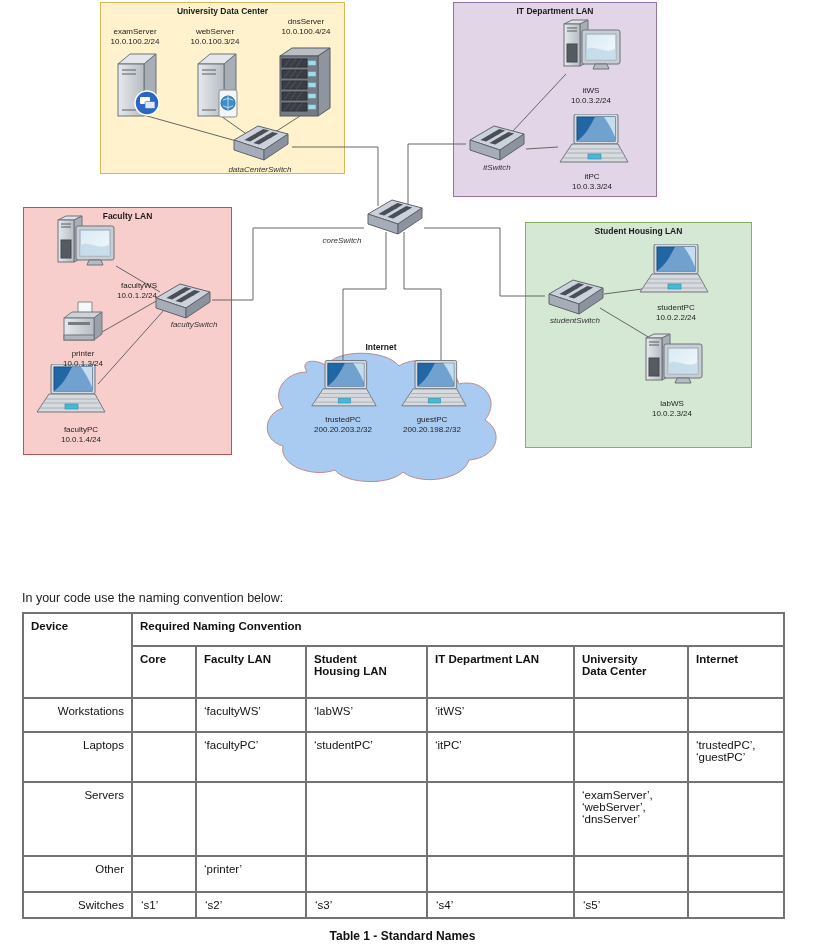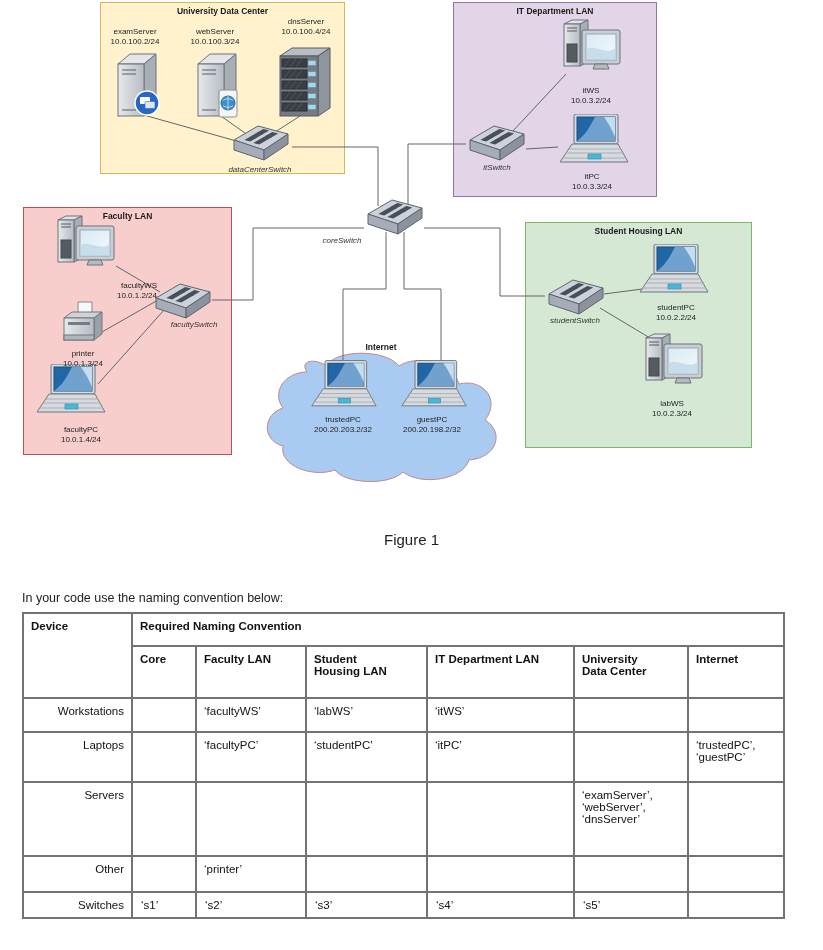--- a/index.html
+++ b/index.html
@@ -266,21 +266,20 @@
     <div class="nlabel" style="left:273px;top:415px;">
       <span class="nm">trustedPC</span>
       <span class="ip">200.20.203.2/32</span>
     </div>
     <div class="nlabel" style="left:362px;top:415px;">
       <span class="nm">guestPC</span>
       <span class="ip">200.20.198.2/32</span>
     </div>
   </div>
 
-  <div class="figure-caption">Figure 1</div>
 
   <div class="intro-text">In your code use the naming convention below:</div>
 
   <table class="tbl">
     <colgroup>
       <col style="width:109px">
         <col style="width:64px">
         <col style="width:110px">
         <col style="width:121px">
       <col style="width:147px">
@@ -348,14 +347,15 @@
         <td>‘s1’</td>
         <td>‘s2’</td>
         <td>‘s3’</td>
         <td>‘s4’</td>
         <td>‘s5’</td>
         <td></td>
       </tr>
     </tbody>
   </table>
 
+  <div class="table-caption">Table 1 - Standard Names</div>
 
 </div>
 
 </body></html>

